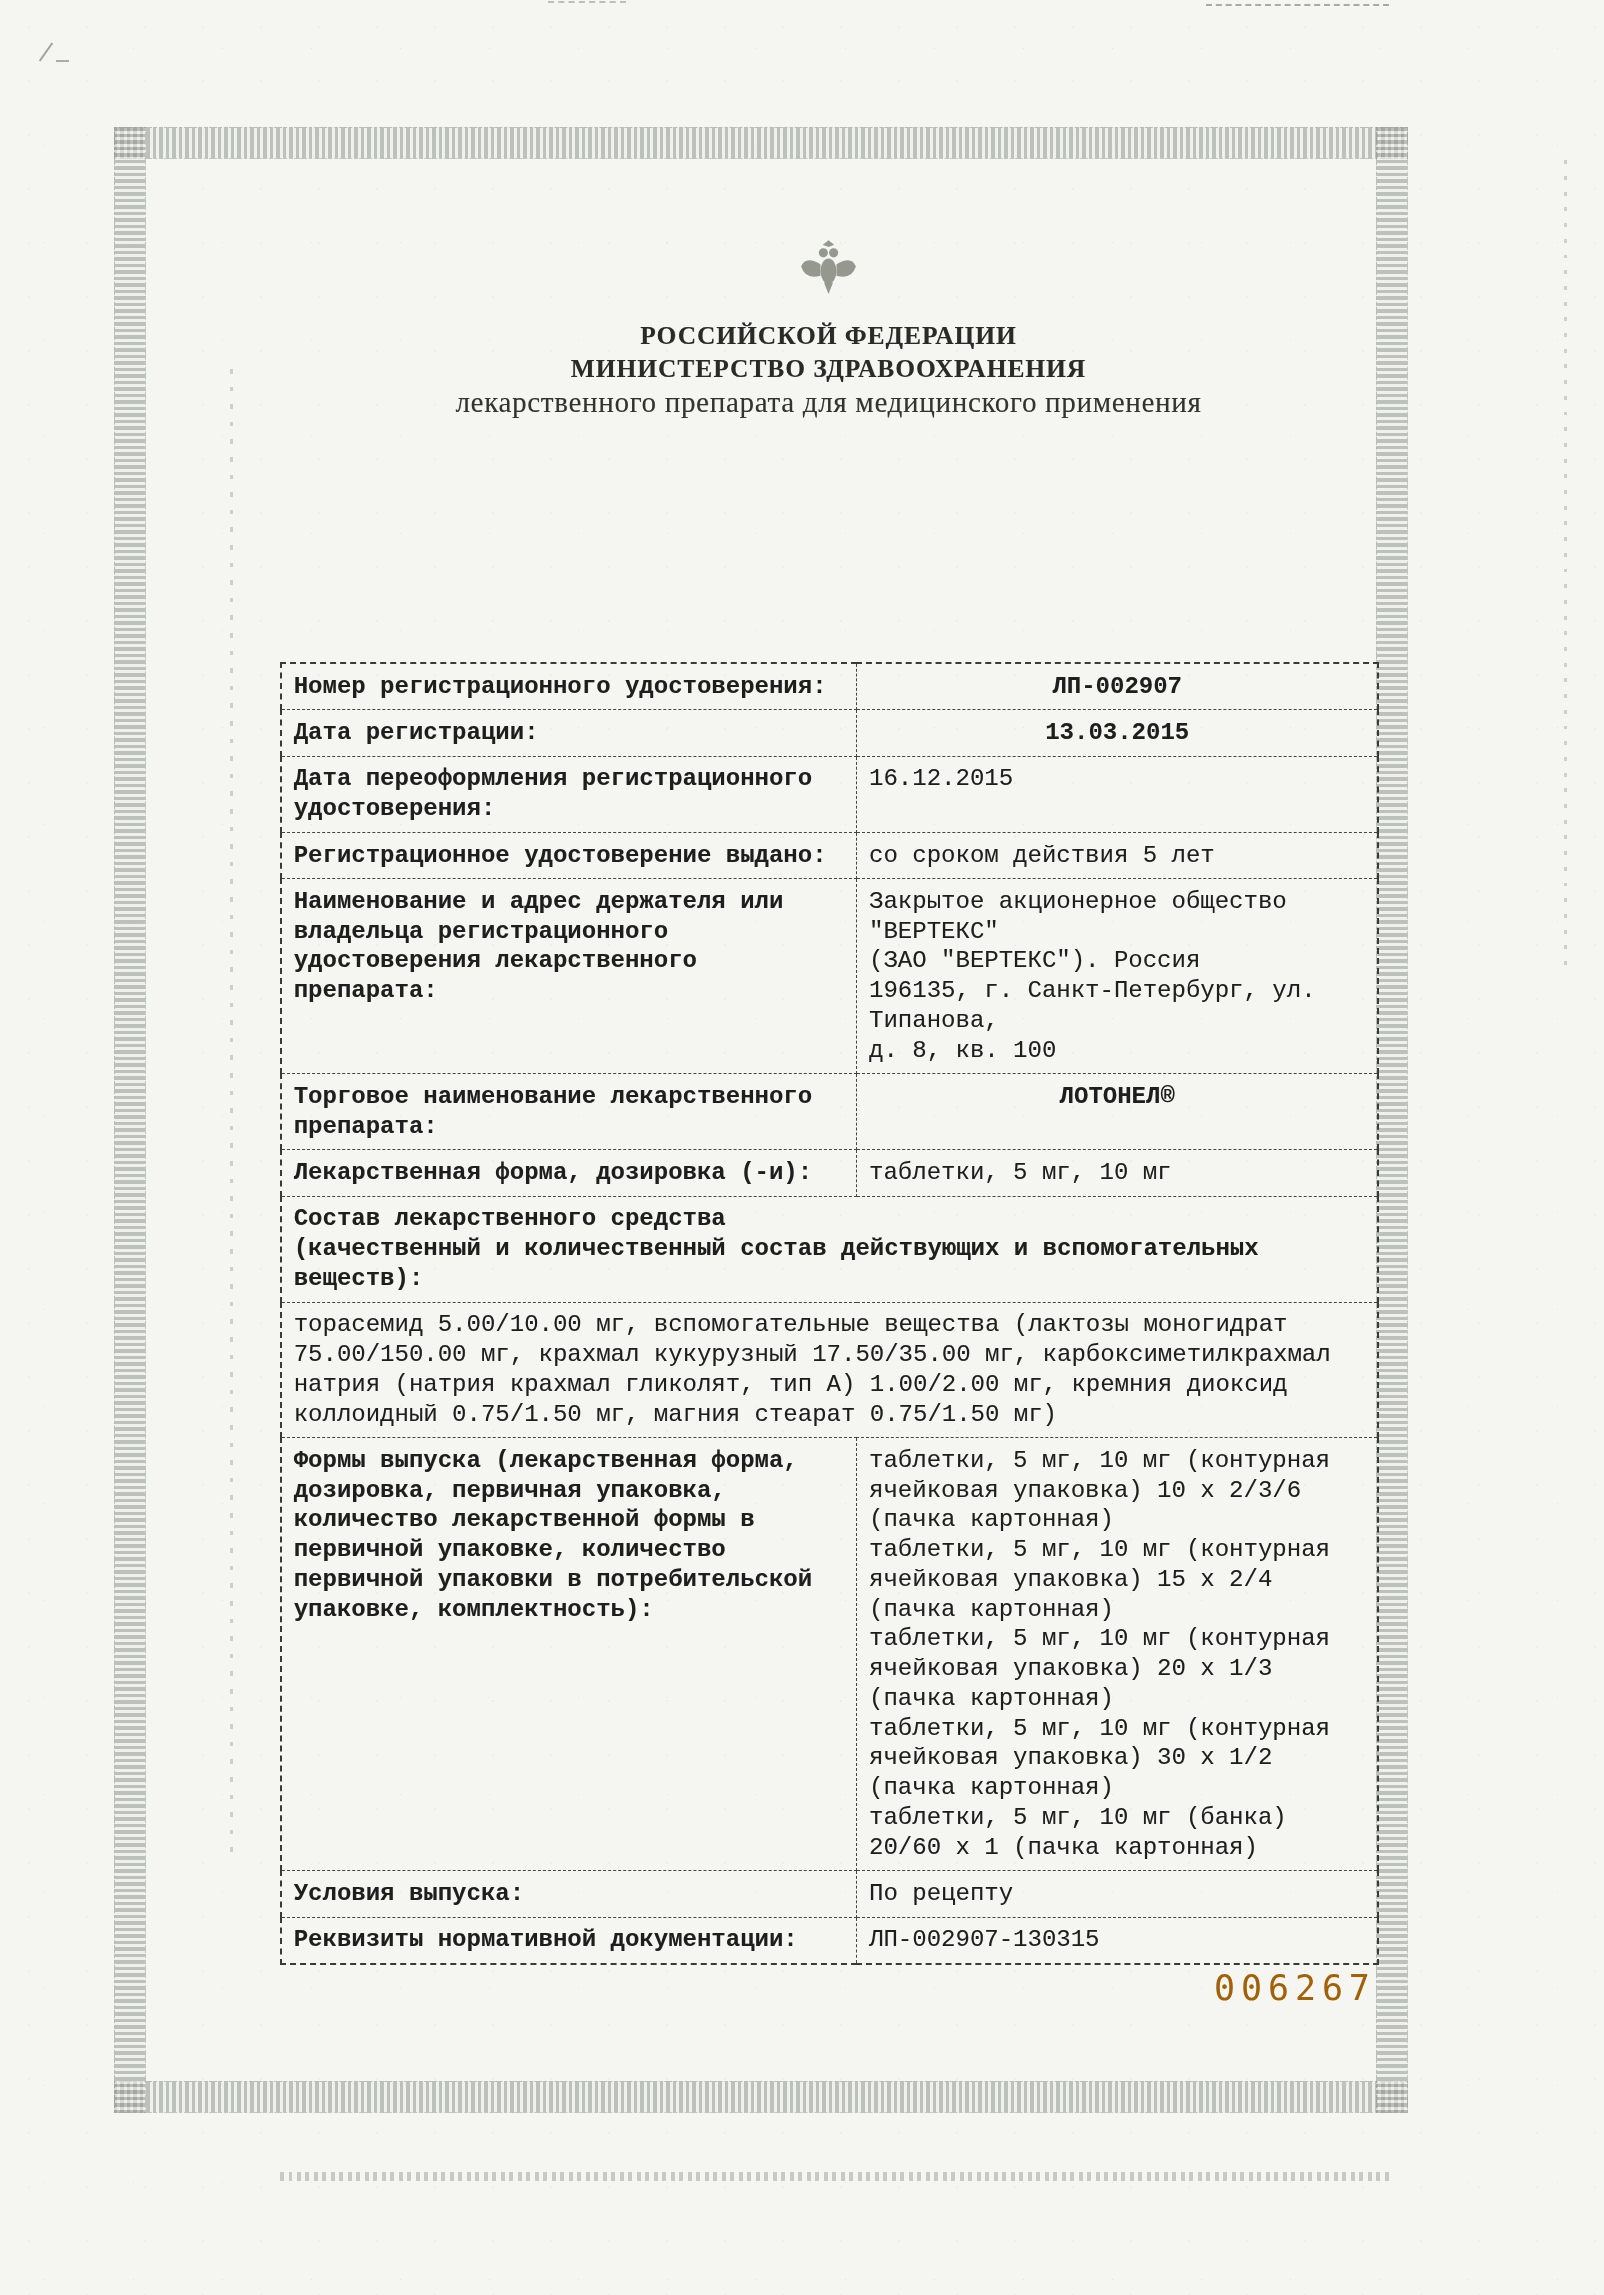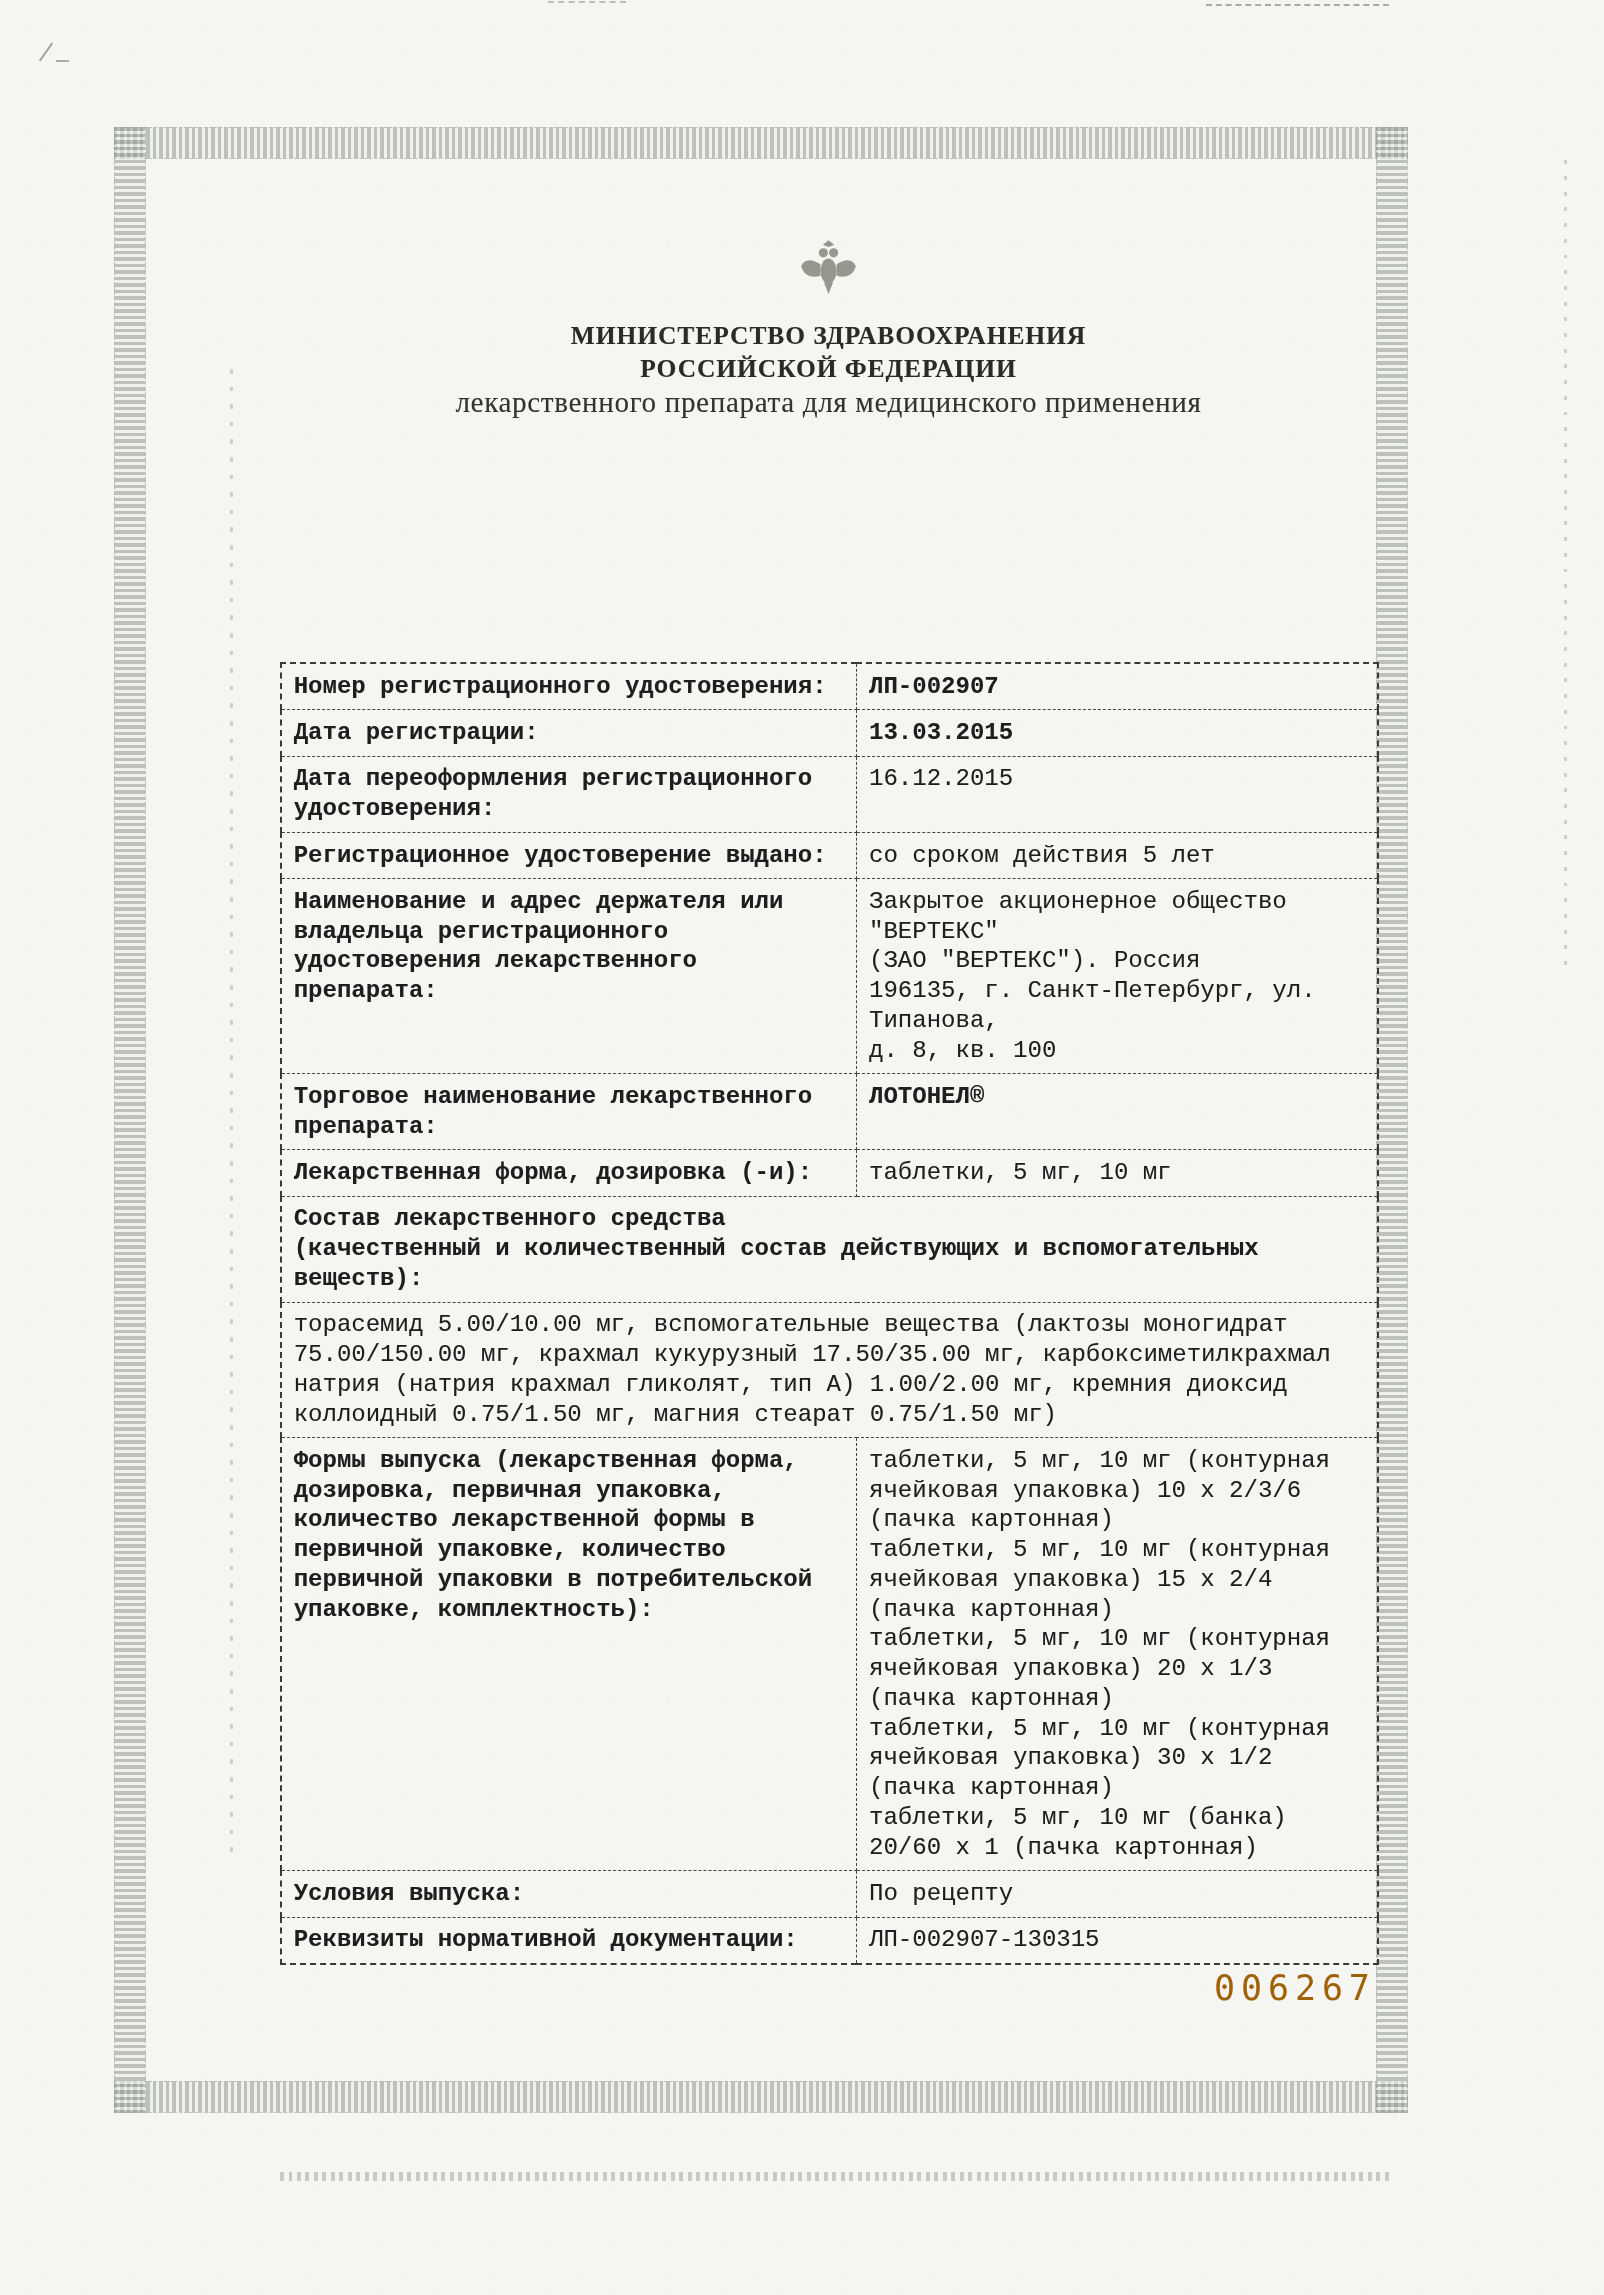--- a/index.html
+++ b/index.html
@@ -63,21 +63,21 @@
   
   .reg-table {
     position:absolute; left:280px; top:662px; width:1099px;
     border-collapse:collapse; table-layout:fixed;
     font-size:24px; line-height:1.24;
     text-shadow:0.2px 0.3px 0.5px rgba(40,40,40,.3);
   }
   .reg-table td { border:1.3px dashed #454541; padding:7.8px 11.7px; vertical-align:top; word-wrap:break-word;font-family:Liberation Mono, monospace; }
   .reg-table { border:2px dashed #3a3a36; }
   .lbl { font-weight:bold; width:551px; }
-  .vc { text-align:left; vertical-align:middle; }
+  .vc { text-align:center; vertical-align:middle; }
   .vb { font-weight:bold; }
   .pre { white-space:pre-line; }
 
   .serial {
     position:absolute; left:1214px; top:1968px;
     font-family:"DejaVu Sans Mono", monospace;
     font-size:35px; letter-spacing:5.9px; color:#a16207;
     filter:blur(0.3px);
   }
 </style>
@@ -109,22 +109,22 @@
         <path d="M25 30 Q12 22 8 32 Q12 44 25 40 Z"></path>
         <path d="M39 30 Q52 22 56 32 Q52 44 39 40 Z"></path>
         <circle cx="27.5" cy="20" r="4"></circle>
         <circle cx="36.5" cy="20" r="4"></circle>
         <path d="M27 13 L32 9 L37 13 L32 15 Z"></path>
         <path d="M28 46 L32 56 L36 46 Z"></path>
       </g>
     </svg>
   </div>
   <div class="ministry">
+    <div>РОССИЙСКОЙ ФЕДЕРАЦИИ</div>
     <div>МИНИСТЕРСТВО ЗДРАВООХРАНЕНИЯ</div>
-    <div>РОССИЙСКОЙ ФЕДЕРАЦИИ</div>
   </div>
   <div class="subtitle">лекарственного препарата для медицинского применения</div>
 </header>
 
 <table class="reg-table">
   <tbody>
   <tr>
     <td class="lbl">Номер регистрационного удостоверения:</td>
     <td class="vc vb">ЛП-002907</td>
   </tr>

